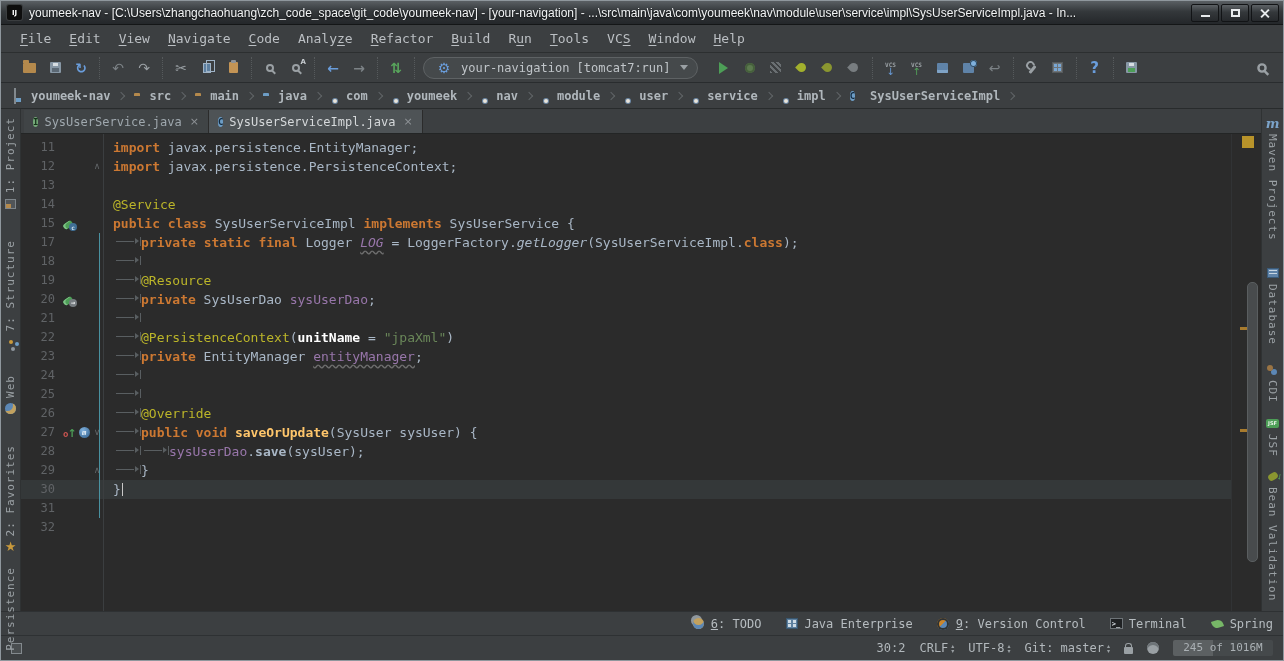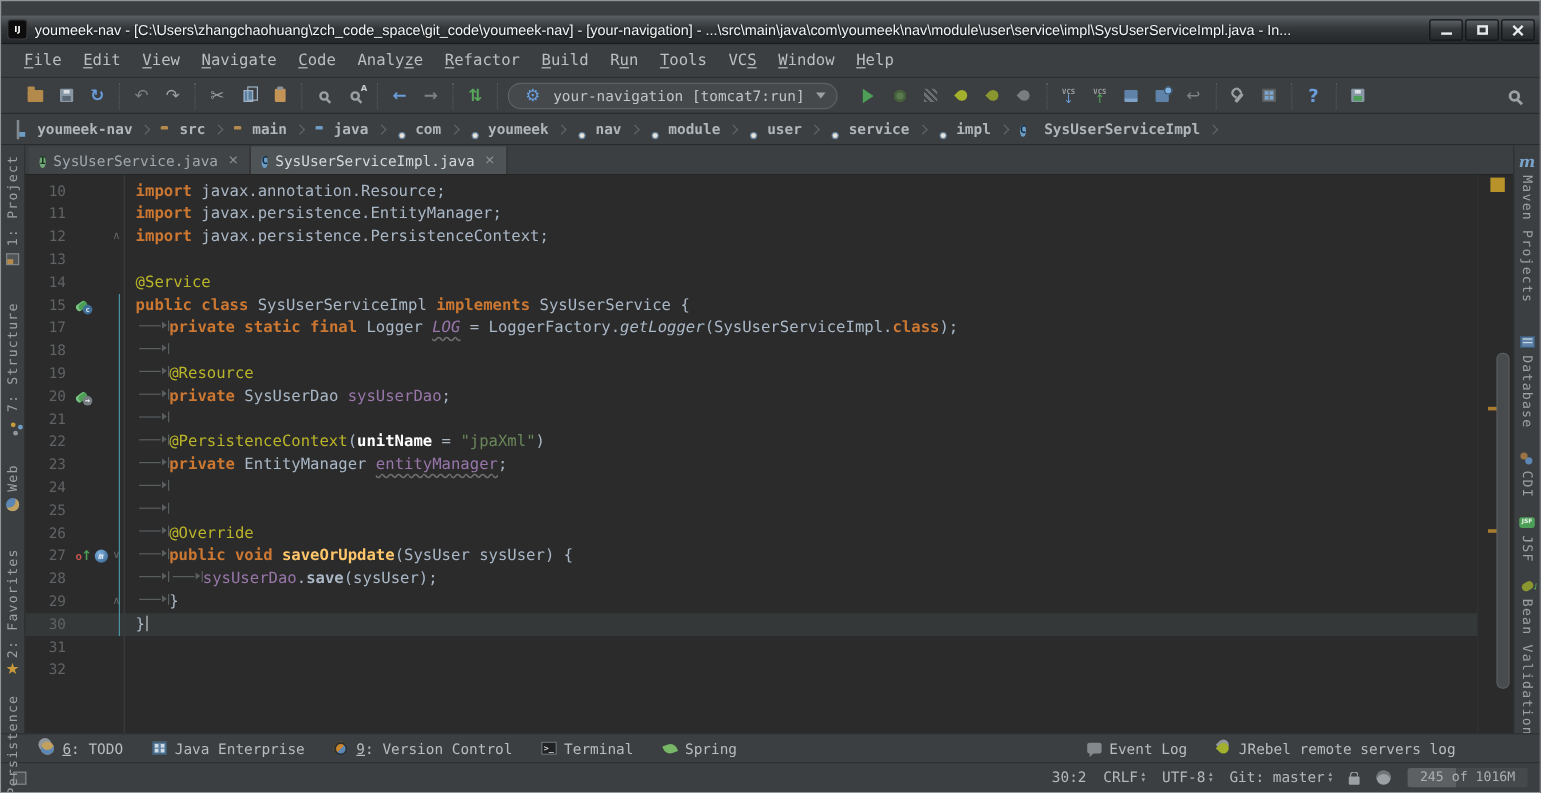--- a/index.html
+++ b/index.html
@@ -3,21 +3,21 @@
 <meta charset="utf-8">
 <style>
   * { margin:0; padding:0; box-sizing:border-box; }
   html,body { background:#1c1e1f; }
   body { width:1284px; height:661px; font-family:"DejaVu Sans Mono", monospace; }
   .window { width:1284px; height:661px; display:flex; flex-direction:column;
             border:1px solid #8f979d; background:#3c3f41; overflow:hidden; }
 
   
   .titlebar { height:24px; flex:0 0 24px; display:flex; align-items:center; padding:0 4px 0 6px;
-              background:linear-gradient(#5a5f63,#34383b 45%,#24272a); border-bottom:1px solid #141617;margin-top:12px; }
+              background:linear-gradient(#5a5f63,#34383b 45%,#24272a); border-bottom:1px solid #141617; }
   .ijlogo { width:15px; height:15px; background:#0d0d0d; border-radius:2px; color:#fff;
             font:bold 7px "DejaVu Sans", sans-serif; display:flex; align-items:center; justify-content:center;
             box-shadow:0 0 0 1px #3a3d3f; }
   .title-text { color:#f2f4f5; font:12px "Liberation Sans", sans-serif; margin-left:7px;
                 white-space:nowrap; overflow:hidden; text-overflow:ellipsis; flex:1;
                 text-shadow:0 1px 2px #000; }
   .winbtns { display:flex; }
   .wbtn { width:28px; height:18px; border:1px solid #121416; border-radius:2px; margin-left:2px;
           background:linear-gradient(#5d6266,#34383b 45%,#26292c);
           display:flex; align-items:center; justify-content:center; position:relative; }
@@ -460,26 +460,20 @@
           <div class="tab-item active">
             <span><span class="ccls">C</span></span>
             <span>SysUserServiceImpl.java</span>
             <span class="tab-close">×</span>
           </div>
         </div>
       <div class="editor-body">
         <div class="codewrap" id="codewrap">
           <div class="gutter-line"></div>
           <div class="scope-line" style="top:99px;height:285px;"></div>
-        <div class="crow">
-              <span class="ln">10</span>
-              <span class="gico"></span>
-              <span class="gfold"></span>
-              <span class="ccode"><span class="k">import</span><span class="d"> javax.annotation.Resource;</span></span>
-            </div>
             <div class="crow">
               <span class="ln">11</span>
               <span class="gico"></span>
               <span class="gfold"></span>
               <span class="ccode"><span class="k">import</span><span class="d"> javax.persistence.EntityManager;</span></span>
             </div>
             <div class="crow">
               <span class="ln">12</span>
               <span class="gico"></span>
               <span class="gfold">∧</span>
@@ -684,34 +678,20 @@
           </span>
           <span>Terminal</span>
         </div>
         <div class="bbtn">
           <span class="b-ico">
             <i class="ico-spring"></i>
           </span>
           <span>Spring</span>
         </div>
       </div>
-    <div class="bbar-right" id="bbarRight">
-        <div class="bbtn">
-          <span class="b-ico">
-            <i class="ico-elog"></i>
-          </span>
-          <span>Event Log</span>
-        </div>
-        <div class="bbtn">
-          <span class="b-ico">
-            <i class="ico-jrebel"></i>
-          </span>
-          <span>JRebel remote servers log</span>
-        </div>
-      </div>
   </div>
 
   <div class="sbar">
     <div class="sq-toggle"></div>
     <div class="sbar-right">
       <span class="sitem">30:2</span>
       <span class="sitem">
           <span>CRLF</span>
           <span class="ud">
             <span>▴</span>

